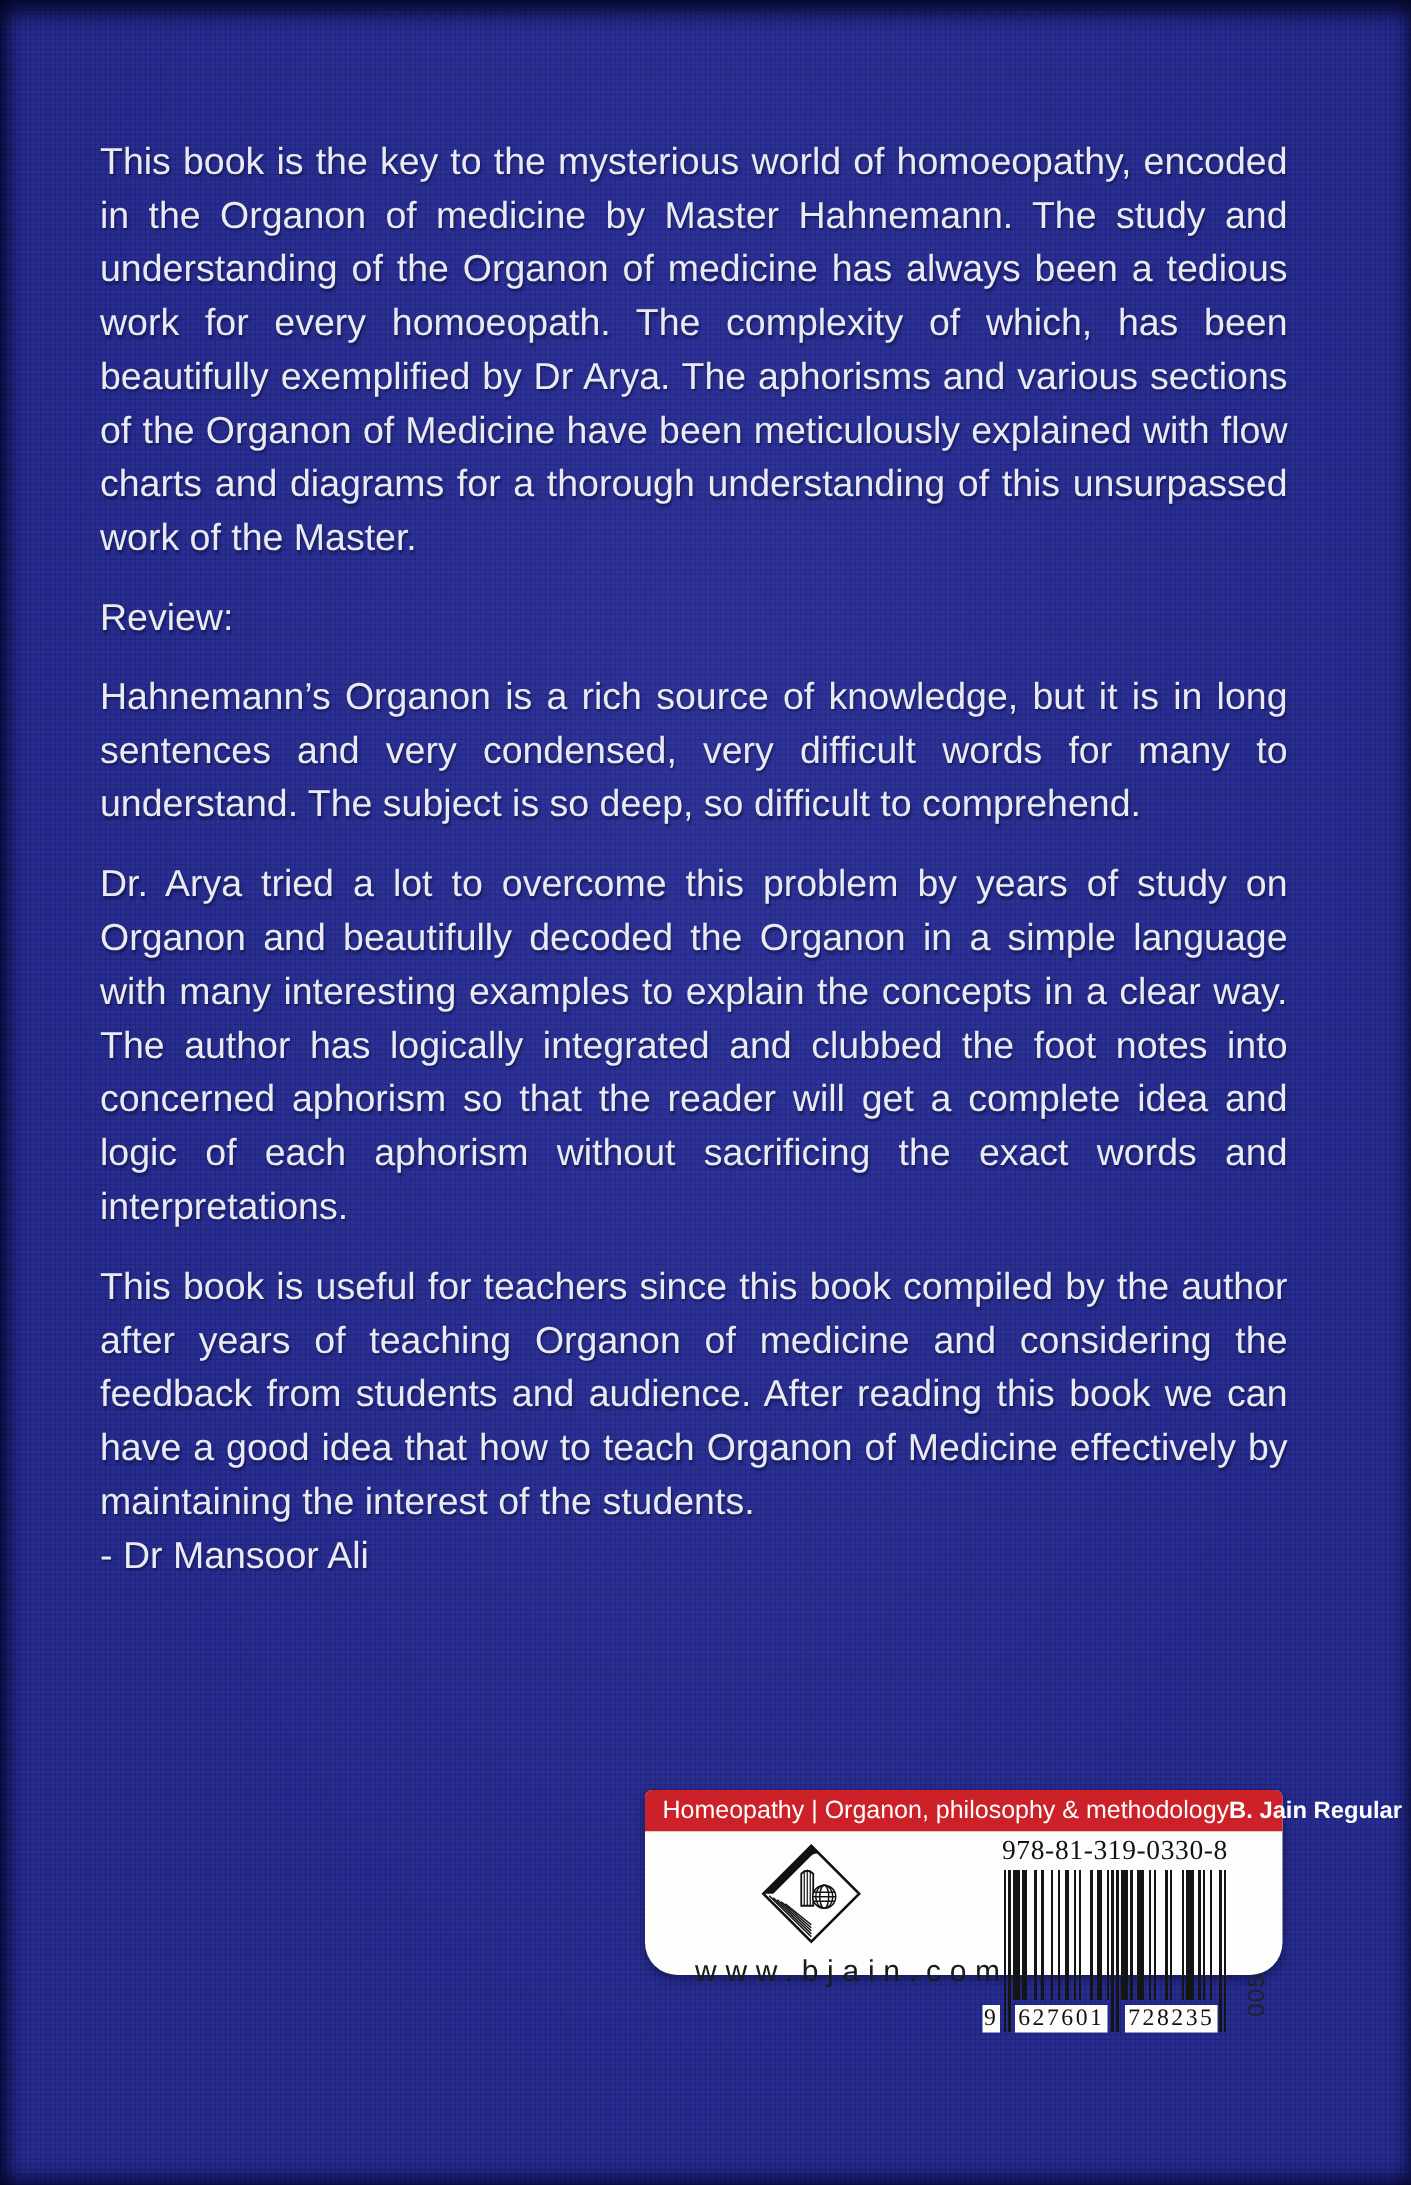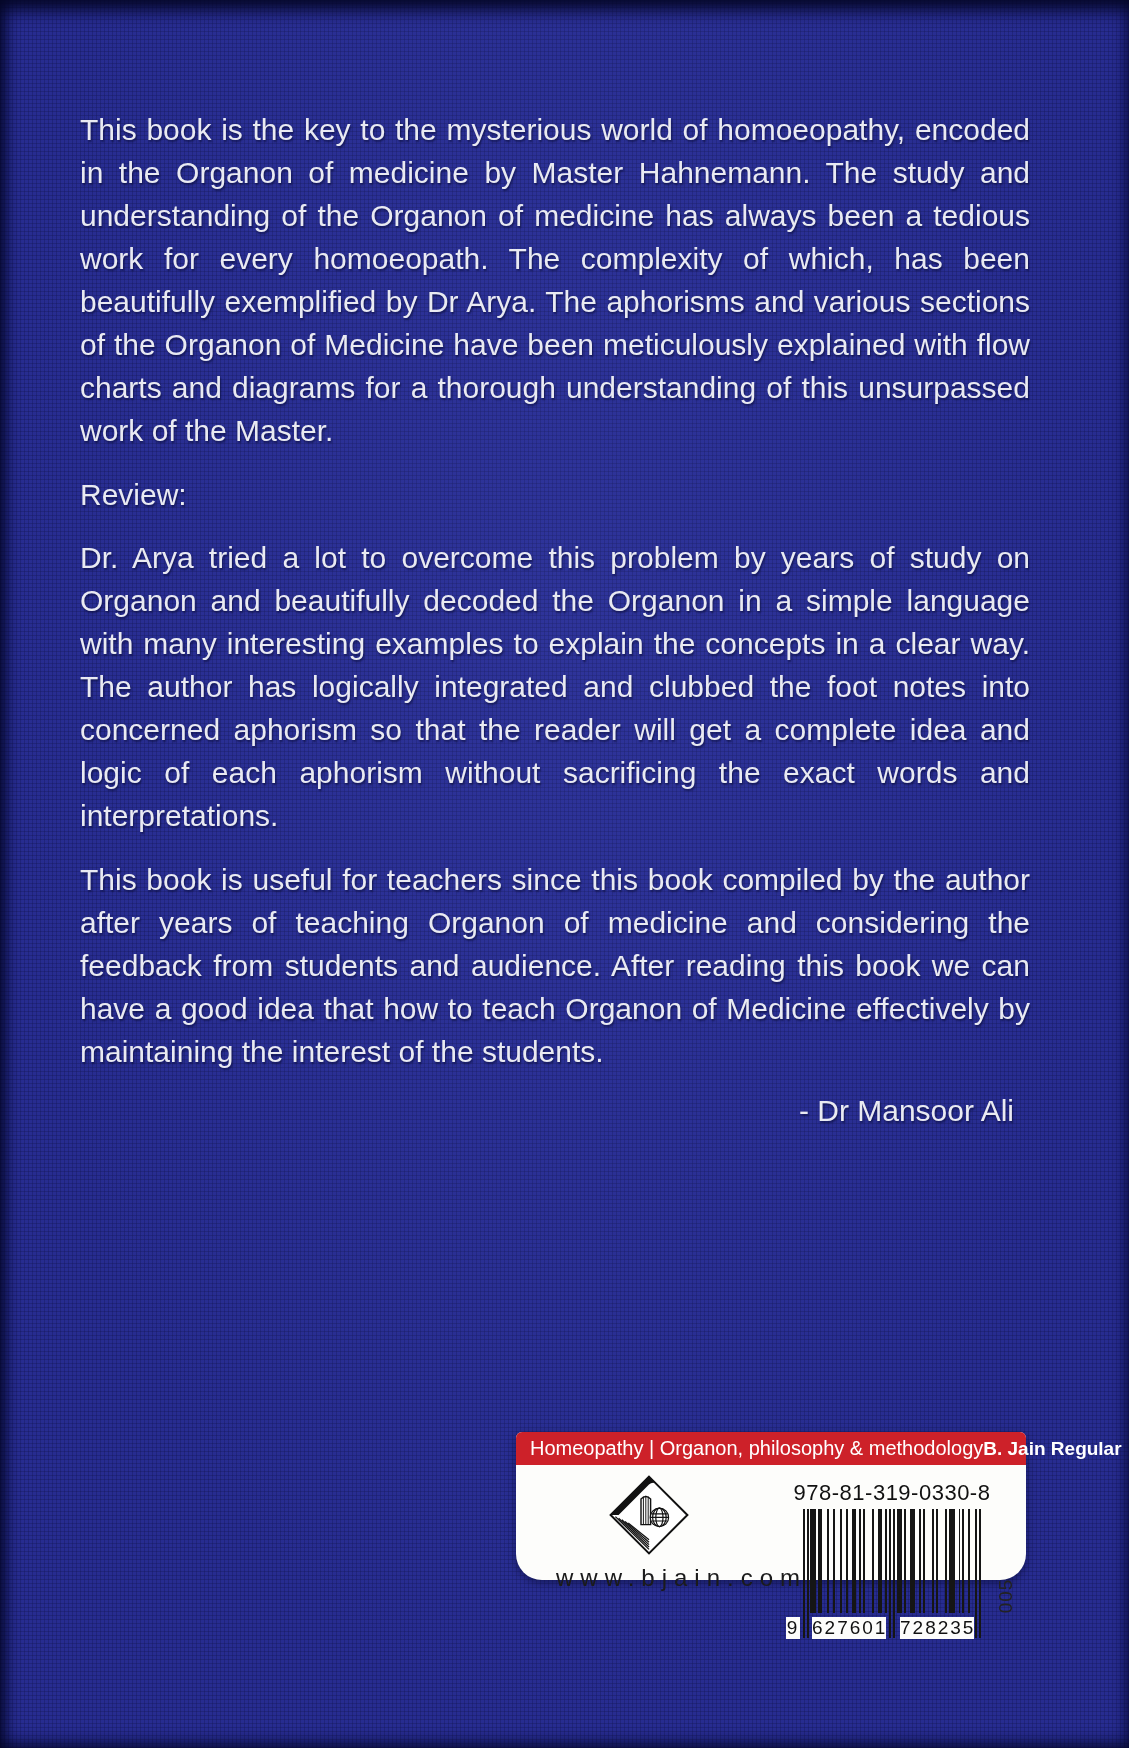--- a/index.html
+++ b/index.html
@@ -24,21 +24,21 @@
   }
   .blurb{
     position:absolute;left:80px;right:99px;top:108px;
     color:#e9eaf2;font-size:30px;line-height:43px;
     text-align:justify;
     text-shadow:1px 2px 2px rgba(8,10,48,0.55);
   }
   .blurb p{margin:0 0 21px 0;}
   .blurb p.review-heading{margin-bottom:20px;}
   .blurb p.para-last{margin-bottom:0;}
-  .blurb p.signature{margin:16px;text-align:right;}
+  .blurb p.signature{margin:0;text-align:left;}
   
   .label{
     position:absolute;left:516px;top:1432px;width:510px;height:148px;
     background:#fdfdfb;border-radius:6px 6px 26px 26px;
     box-shadow:0 3px 8px rgba(2,4,30,0.45);
   }
   .label-strip{
     height:33px;background:#cd2129;border-radius:6px 6px 0 0;
     display:flex;justify-content:space-between;align-items:center;
     padding:0 14px;box-sizing:border-box;
@@ -47,21 +47,21 @@
   .label-strip .edition{font-size:19px;font-weight:bold;}
   .label-body{position:relative;height:175px;}
   .label-left{
     position:absolute;left:40px;top:10px;width:185px;text-align:center;
   }
   .label-left svg{display:block;margin:0 auto;}
   .website{
     margin-top:9px;font-size:24px;letter-spacing:7px;color:#1b1b1b;
   }
   .label-right{
-    position:absolute;left:270px;top:15px;width:212px;text-align:center;
+    position:absolute;left:270px;top:2px;width:212px;text-align:center;font-family:Liberation Serif, serif;
   }
   .isbn{font-size:22px;letter-spacing:0.5px;color:#111;}
   .barcode{
     position:relative;width:178px;height:138px;margin:3px auto 0;
   }
   .barcode svg{position:absolute;left:0;top:0;}
   .bc-digits span{
     position:absolute;top:108px;font-size:19px;letter-spacing:2px;color:#111;
     text-align:center;background:#fdfdfb;
   }
@@ -74,20 +74,21 @@
   }
 </style>
 </head>
 <body>
 
 <div class="cover">
 
   <div class="blurb">
     <p>This book is the key to the mysterious world of homoeopathy, encoded in the Organon of medicine by Master Hahnemann. The study and understanding of the Organon of medicine has always been a tedious work for every homoeopath. The complexity of which, has been beautifully exemplified by Dr Arya. The aphorisms and various sections of the Organon of Medicine have been meticulously explained with flow charts and diagrams for a thorough understanding of this unsurpassed work of the Master.</p>
     <p class="review-heading">Review:</p>
+    <p>Hahnemann’s Organon is a rich source of knowledge, but it is in long sentences and very condensed, very difficult words for many to understand. The subject is so deep, so difficult to comprehend.</p>
     <p>Dr. Arya tried a lot to overcome this problem by years of study on Organon and beautifully decoded the Organon in a simple language with many interesting examples to explain the concepts in a clear way. The author has logically integrated and clubbed the foot notes into concerned aphorism so that the reader will get a complete idea and logic of each aphorism without sacrificing the exact words and interpretations.</p>
     <p class="para-last">This book is useful for teachers since this book compiled by the author after years of teaching Organon of medicine and considering the feedback from students and audience. After reading this book we can have a good idea that how to teach Organon of Medicine effectively by maintaining the interest of the students.</p>
     <p class="signature">- Dr Mansoor Ali</p>
   </div>
 
   <div class="label">
     <div class="label-strip">
       <span class="category">Homeopathy | Organon, philosophy &amp; methodology</span>
       <span class="edition">B. Jain Regular</span>
     </div>

